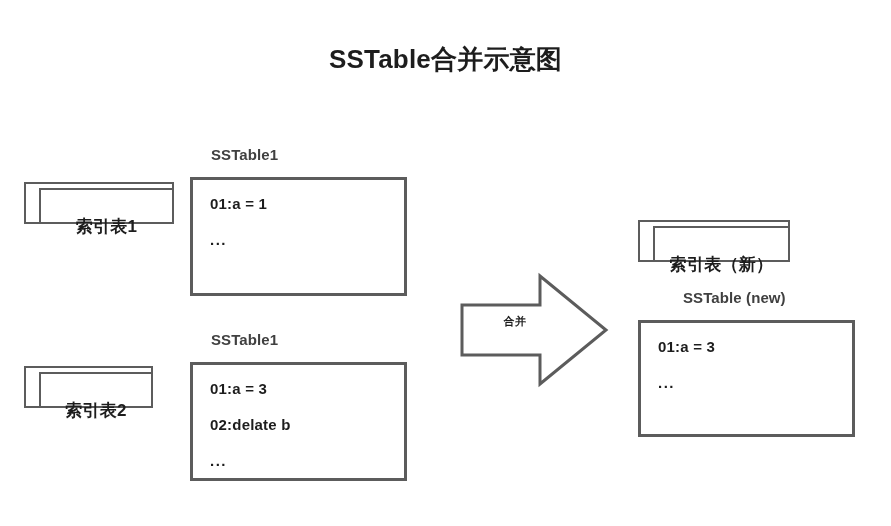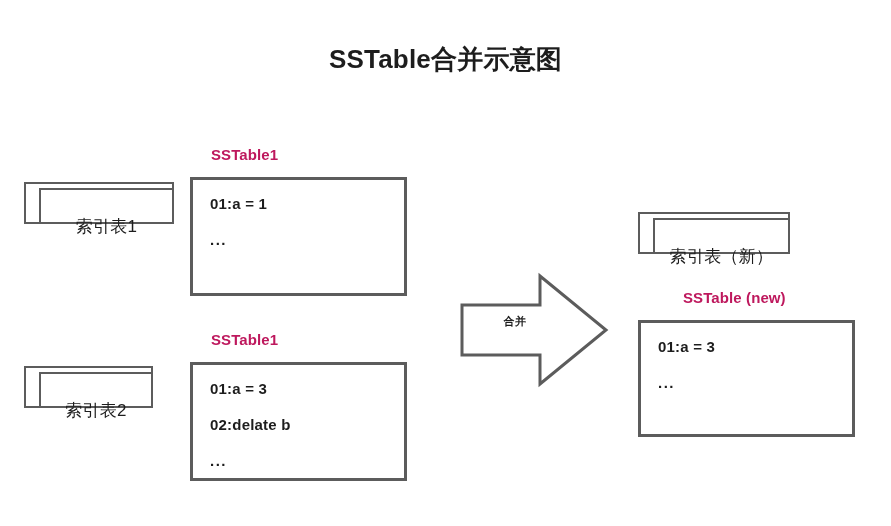--- a/index.html
+++ b/index.html
@@ -33,21 +33,21 @@
     font-weight: bold;
     letter-spacing: .2px;
     color: #1d1d1d;
   }
 
   
   .box-label {
     position: absolute;
     font-size: 15px;
     font-weight: bold;
-    color: #be185d;
+    color: #404040;
     white-space: nowrap;
     letter-spacing: .1px;
   }
 
   
   .index-box {
     position: absolute;
     border: 2px solid #5c5c5c;
     background: #ffffff;
     box-sizing: border-box;
@@ -60,21 +60,21 @@
     bottom: -2px;
     border: 2px solid #5c5c5c;
     background: #ffffff;
     box-sizing: border-box;
     display: flex;
     align-items: center;
     justify-content: center;
   }
   .index-box .inner span {
     font-size: 17px;
-    font-weight: normal;
+    font-weight: bold;
     color: #1d1d1d;
     white-space: nowrap;
     letter-spacing: .3px;
     margin-top: 40px;
   }
 
   
   .sstable-box {
     position: absolute;
     border: 3px solid #5c5c5c;
@@ -154,21 +154,21 @@
     <div class="row ellipsis">...</div>
   </div>
 
   <div class="merge-arrow">
     <svg viewBox="0 0 152 116" xmlns="http://www.w3.org/2000/svg">
       <polygon points="4,33 82,33 82,4 148,58 82,112 82,83 4,83" fill="#ffffff" stroke="#5c5c5c" stroke-width="3" stroke-linejoin="miter"></polygon>
     </svg>
     <div class="arrow-text">合并</div>
   </div>
 
-  <div class="index-box" style="left:638px; top:212px; width:152px; height:42px;">
+  <div class="index-box" style="left:638px; top:220px; width:152px; height:42px;">
     <div class="inner">
       <span>索引表（新）</span>
     </div>
   </div>
 
   <div class="box-label" style="left:683px; top:289px;">SSTable (new)</div>
 
   <div class="sstable-box" style="left:638px; top:320px; width:217px; height:117px;">
     <div class="row">01:a = 3</div>
     <div class="row ellipsis">...</div>

